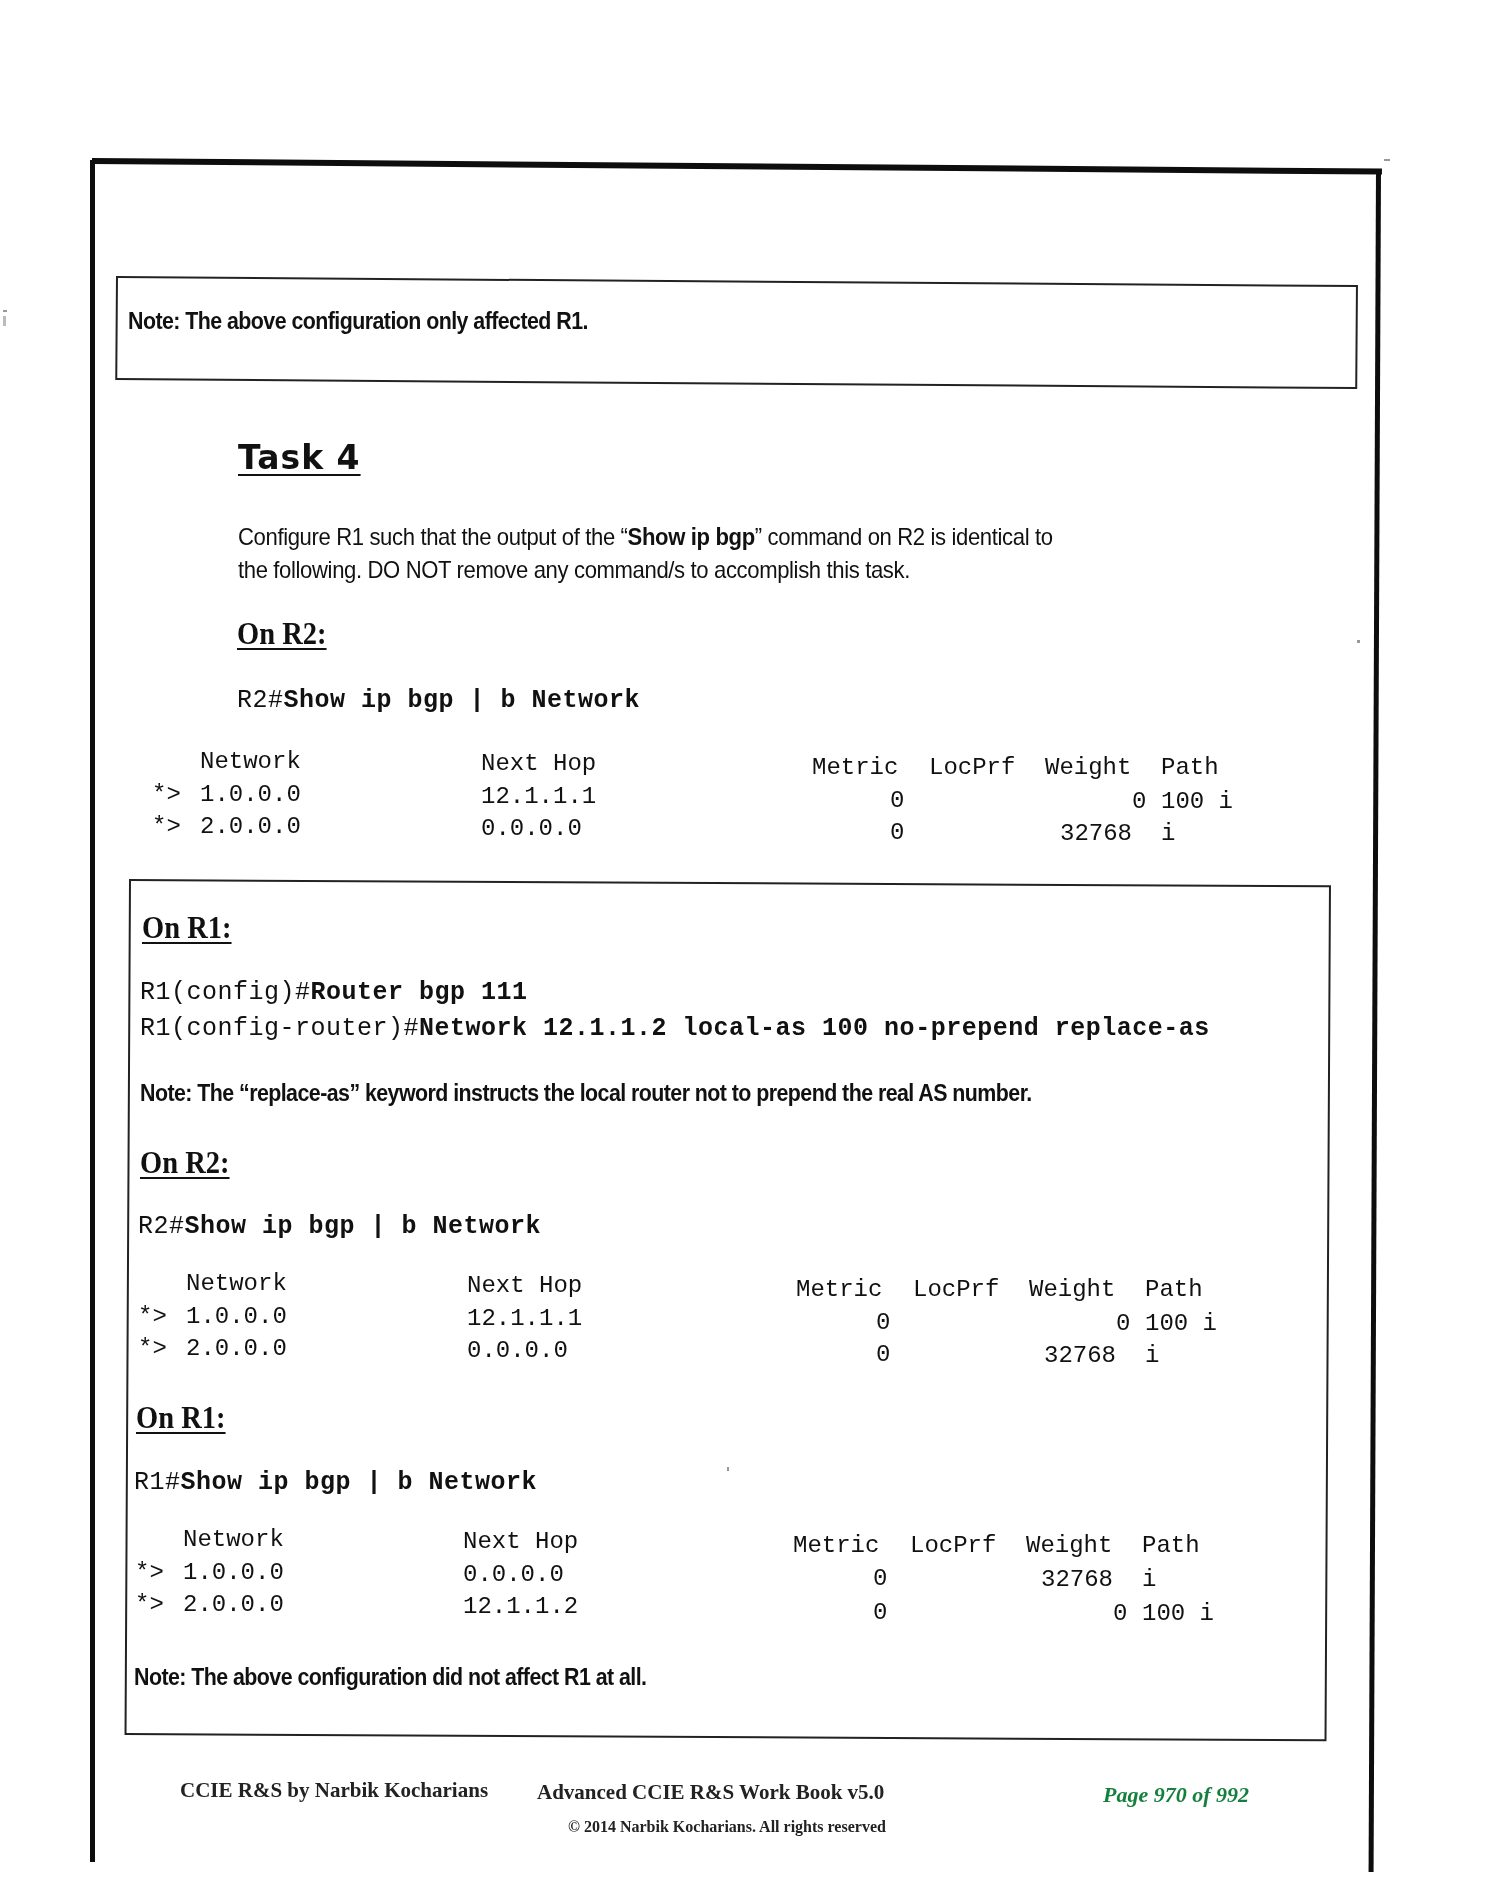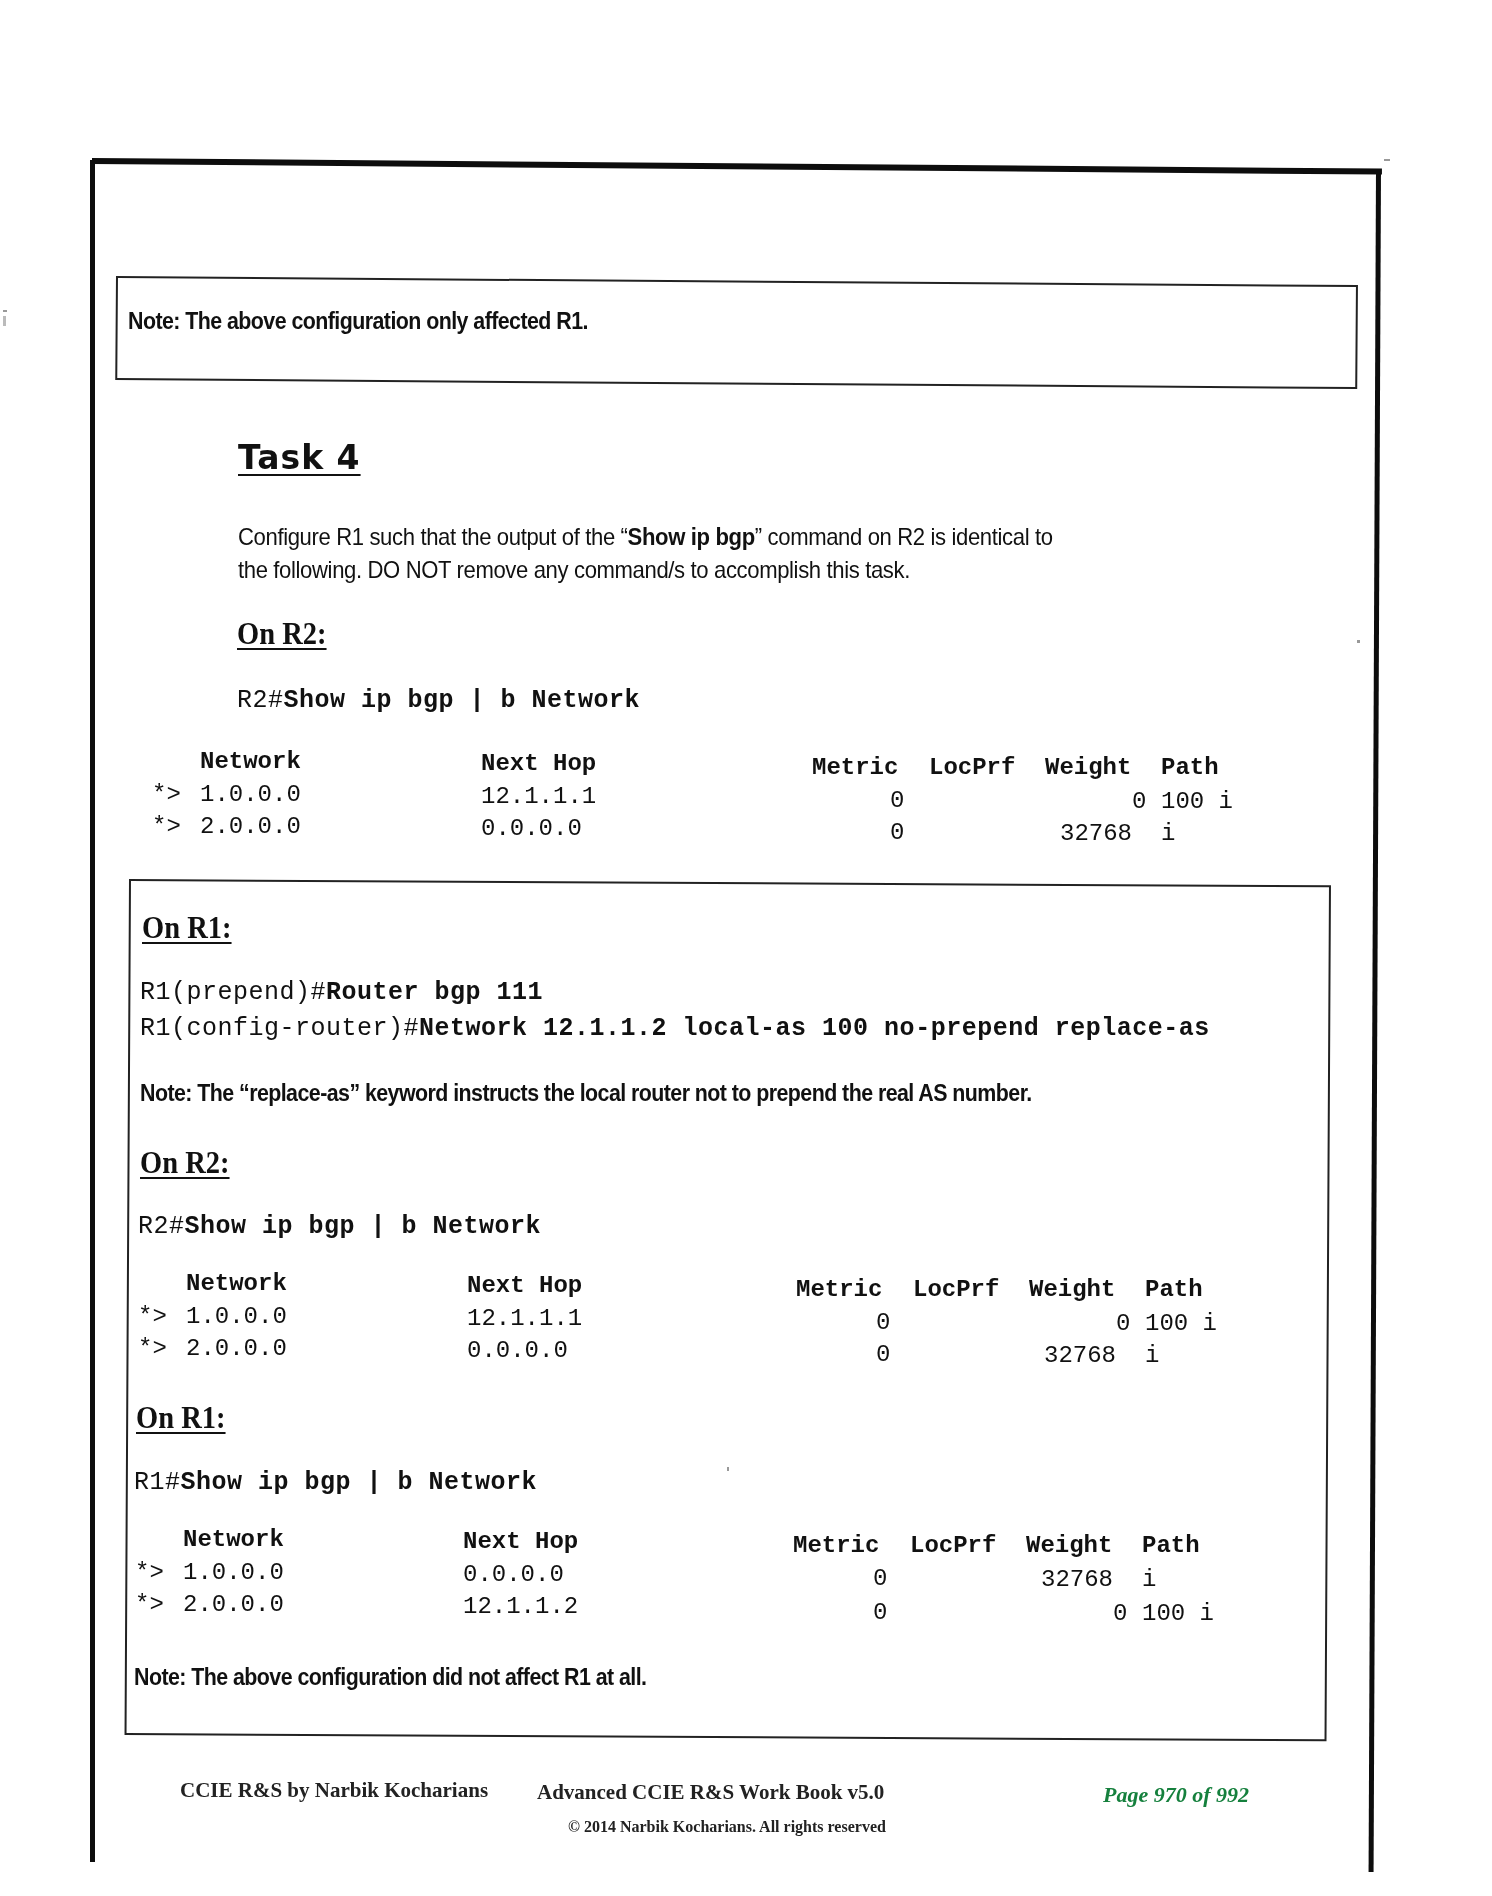--- a/index.html
+++ b/index.html
@@ -22,21 +22,21 @@
   .note-text { font-size: 23px; font-weight: bold; letter-spacing: -0.6px; transform: scaleX(0.93); transform-origin: left; white-space: nowrap; }
   .task-title { font-family: "DejaVu Sans", sans-serif; font-weight: bold; font-size: 33px; text-decoration: underline; text-decoration-thickness: 2px; text-underline-offset: 5px; letter-spacing: 1px; }
   .para { font-size: 24px; line-height: 33px; letter-spacing: -0.4px; white-space: nowrap; transform: scaleX(0.92); transform-origin: left; }
   .para b { font-weight: bold; }
   .on-label { font-weight: bold; font-size: 31px; text-decoration: underline; text-decoration-thickness: 2px; text-underline-offset: 4px; transform: scaleX(0.92); transform-origin: left; white-space: nowrap; }
 
   .cmd { font-size: 25px; white-space: pre; letter-spacing: 0.5px; }
   .cmd .b { font-weight: bold; }
 
   .bgp-table { font-size: 24px; white-space: pre; }
-  .bgp-table .hdr { font-weight: bold; }
+  .bgp-table .hdr { font-weight: normal; }
   .cell { position: absolute; white-space: pre; }
 
   .footer-text { font-family: "Liberation Serif", serif; font-weight: bold; font-size: 21px; white-space: nowrap; color: #222; }
   .footer-small { font-family: "Liberation Serif", serif; font-weight: bold; font-size: 16px; white-space: nowrap; color: #222; margin-top: 8px; }
   .footer-page { font-family: "Liberation Serif", serif; font-weight: bold; font-style: italic; font-size: 22px; white-space: nowrap; color: #15803d; }
 
   .scan-mark { background: #999; }
 </style>
 </head>
 <body>
@@ -80,21 +80,21 @@
     <div class="cell" style="left:481px; top:815px;">0.0.0.0</div>
     <div class="cell" style="left:890px; top:819px;">0</div>
     <div class="cell" style="left:1060px; top:820px;">32768</div>
     <div class="cell" style="left:1161px; top:820px;">i</div>
   </div>
 </div>
 
 <div class="abs box solution-box"></div>
 
 <div class="abs serif on-label" style="left:142px; top:910px;">On R1:</div>
-<div class="abs mono cmd" style="left:140px; top:978px;"><span>R1(prepend)#</span><span class="b">Router bgp 111</span></div>
+<div class="abs mono cmd" style="left:140px; top:978px;"><span>R1(config)#</span><span class="b">Router bgp 111</span></div>
 <div class="abs mono cmd" style="left:140px; top:1014px;"><span>R1(config-router)#</span><span class="b">Network 12.1.1.2 local-as 100 no-prepend replace-as</span></div>
 
 <div class="abs calibri note-text" style="left:140px; top:1080px;">Note: The “replace-as” keyword instructs the local router not to prepend the real AS number.</div>
 
 <div class="abs serif on-label" style="left:140px; top:1145px;">On R2:</div>
 <div class="abs mono cmd" style="left:138px; top:1212px;"><span>R2#</span><span class="b">Show ip bgp | b Network</span></div>
 
 <div class="abs mono bgp-table" style="left:0; top:0;">
   <div class="cell hdr" style="left:186px; top:1270px;">Network</div>
   <div class="cell hdr" style="left:467px; top:1272px;">Next Hop</div>

